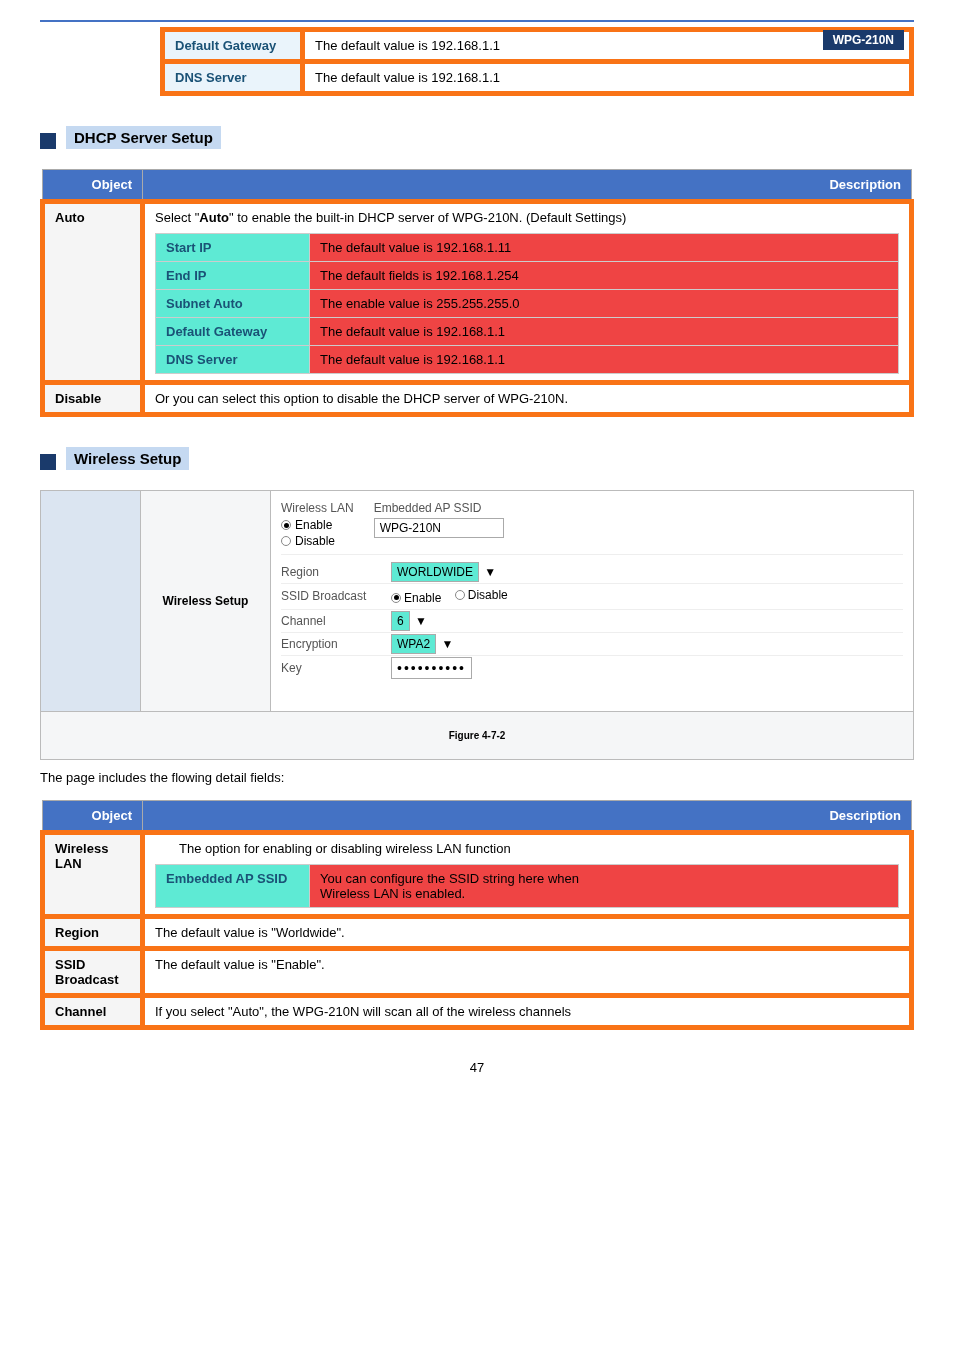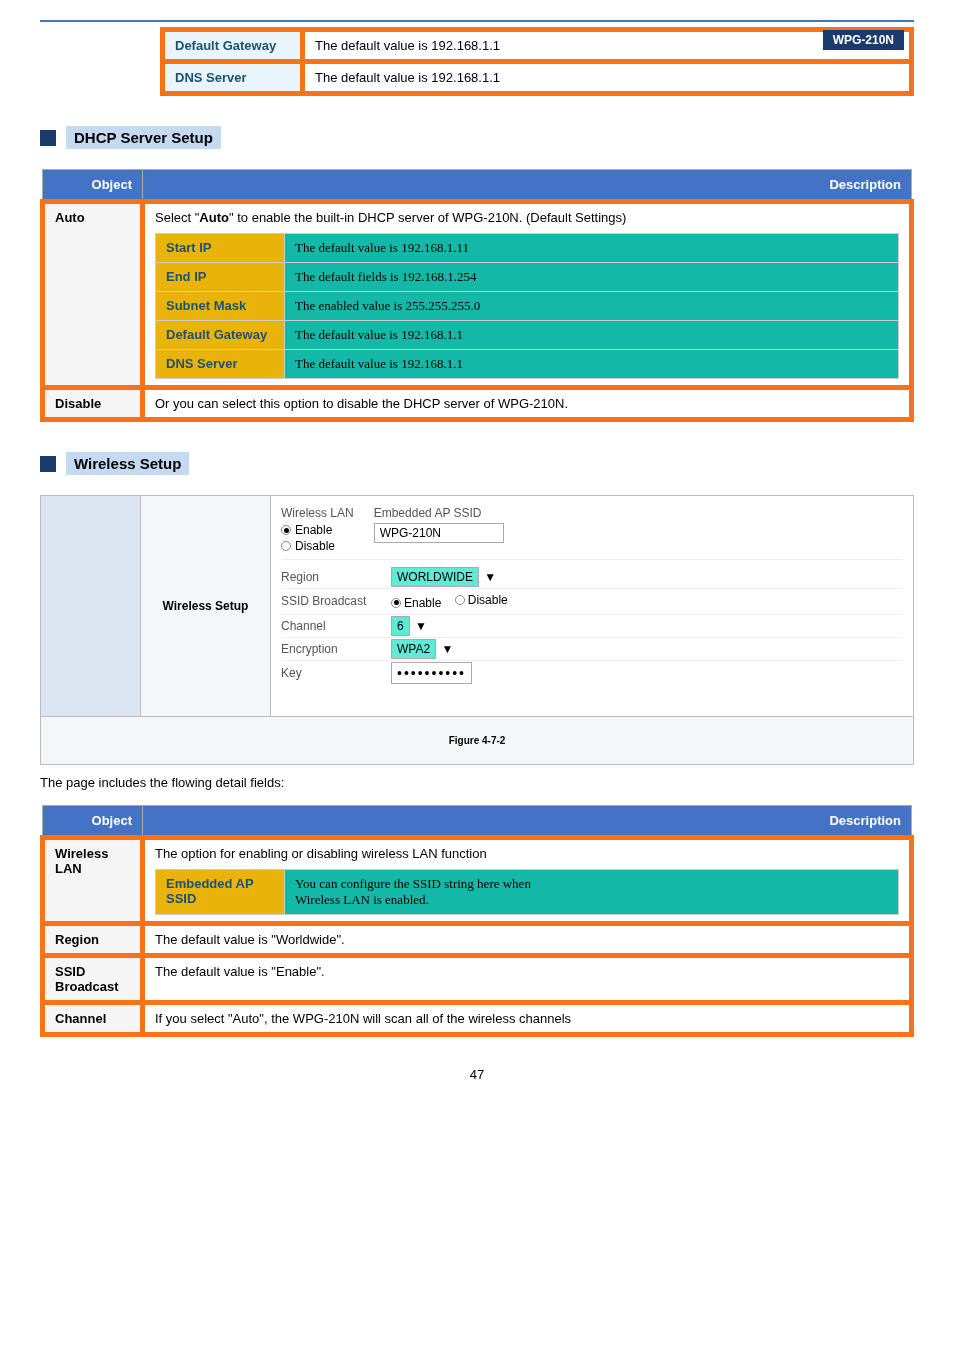--- a/index.html
+++ b/index.html
@@ -25,21 +25,21 @@
       font-weight: bold;
     }
 
     .page-wrapper {
       position: relative;
     }
 
     
     .section-heading {
       display: flex;
-      align-items: center;
+      align-items: flex-end;
       margin-bottom: 20px;
       margin-top: 10px;
     }
     .section-heading .bullet {
       display: inline-block;
       width: 16px;
       height: 16px;
       background: #1a3a6b;
       margin-right: 10px;
       flex-shrink: 0;
@@ -88,27 +88,26 @@
       border-collapse: collapse;
     }
     .sub-table td {
       border: 1px solid #ccc;
       padding: 6px 10px;
       font-size: 13px;
     }
     .sub-table td.sub-label {
       font-weight: bold;
       color: #1a5276;
-      background: #eab308;
-      width: 129px;
+      background: #5eead4;
+      width: 154px;
       margin-left: 38px;
     }
     .sub-table td.sub-value {
-      background: #14b8a6;
-      font-family: Liberation Serif, serif;
+      background: #ef4444;
     }
 
     
     .figure-container {
       border: 1px solid #bbb;
       margin-bottom: 10px;
       padding: 0;
       background: #f5f6f7;
     }
     .figure-inner {
@@ -283,22 +282,22 @@
             <tbody>
                 <tr>
               <td class="sub-label">Start IP</td>
               <td class="sub-value">The default value is 192.168.1.11</td>
             </tr>
             <tr>
               <td class="sub-label">End IP</td>
               <td class="sub-value">The default fields is 192.168.1.254</td>
             </tr>
             <tr>
-              <td class="sub-label">Subnet Mask</td>
-              <td class="sub-value">The enabled value is 255.255.255.0</td>
+              <td class="sub-label">Subnet Auto</td>
+              <td class="sub-value">The enable value is 255.255.255.0</td>
             </tr>
             <tr>
               <td class="sub-label">Default Gateway</td>
               <td class="sub-value">The default value is 192.168.1.1</td>
             </tr>
             <tr>
               <td class="sub-label">DNS Server</td>
               <td class="sub-value">The default value is 192.168.1.1</td>
             </tr>
           </tbody>
@@ -405,21 +404,21 @@
       <tr>
         <th>Object</th>
         <th>Description</th>
       </tr>
     </thead>
     <tbody>
 
       <tr>
         <td class="obj-col">Wireless LAN</td>
         <td>
-          <div style="margin-bottom:8px;">The option for enabling or disabling wireless LAN function</div>
+          <div style="margin-bottom:8px;margin-left:24px;">The option for enabling or disabling wireless LAN function</div>
           <table class="sub-table">
             <tbody>
                 <tr>
               <td class="sub-label">Embedded AP SSID</td>
               <td class="sub-value">
                 <div>You can configure the SSID string here when</div>
                 <div>Wireless LAN is enabled.</div>
               </td>
             </tr>
           </tbody>

